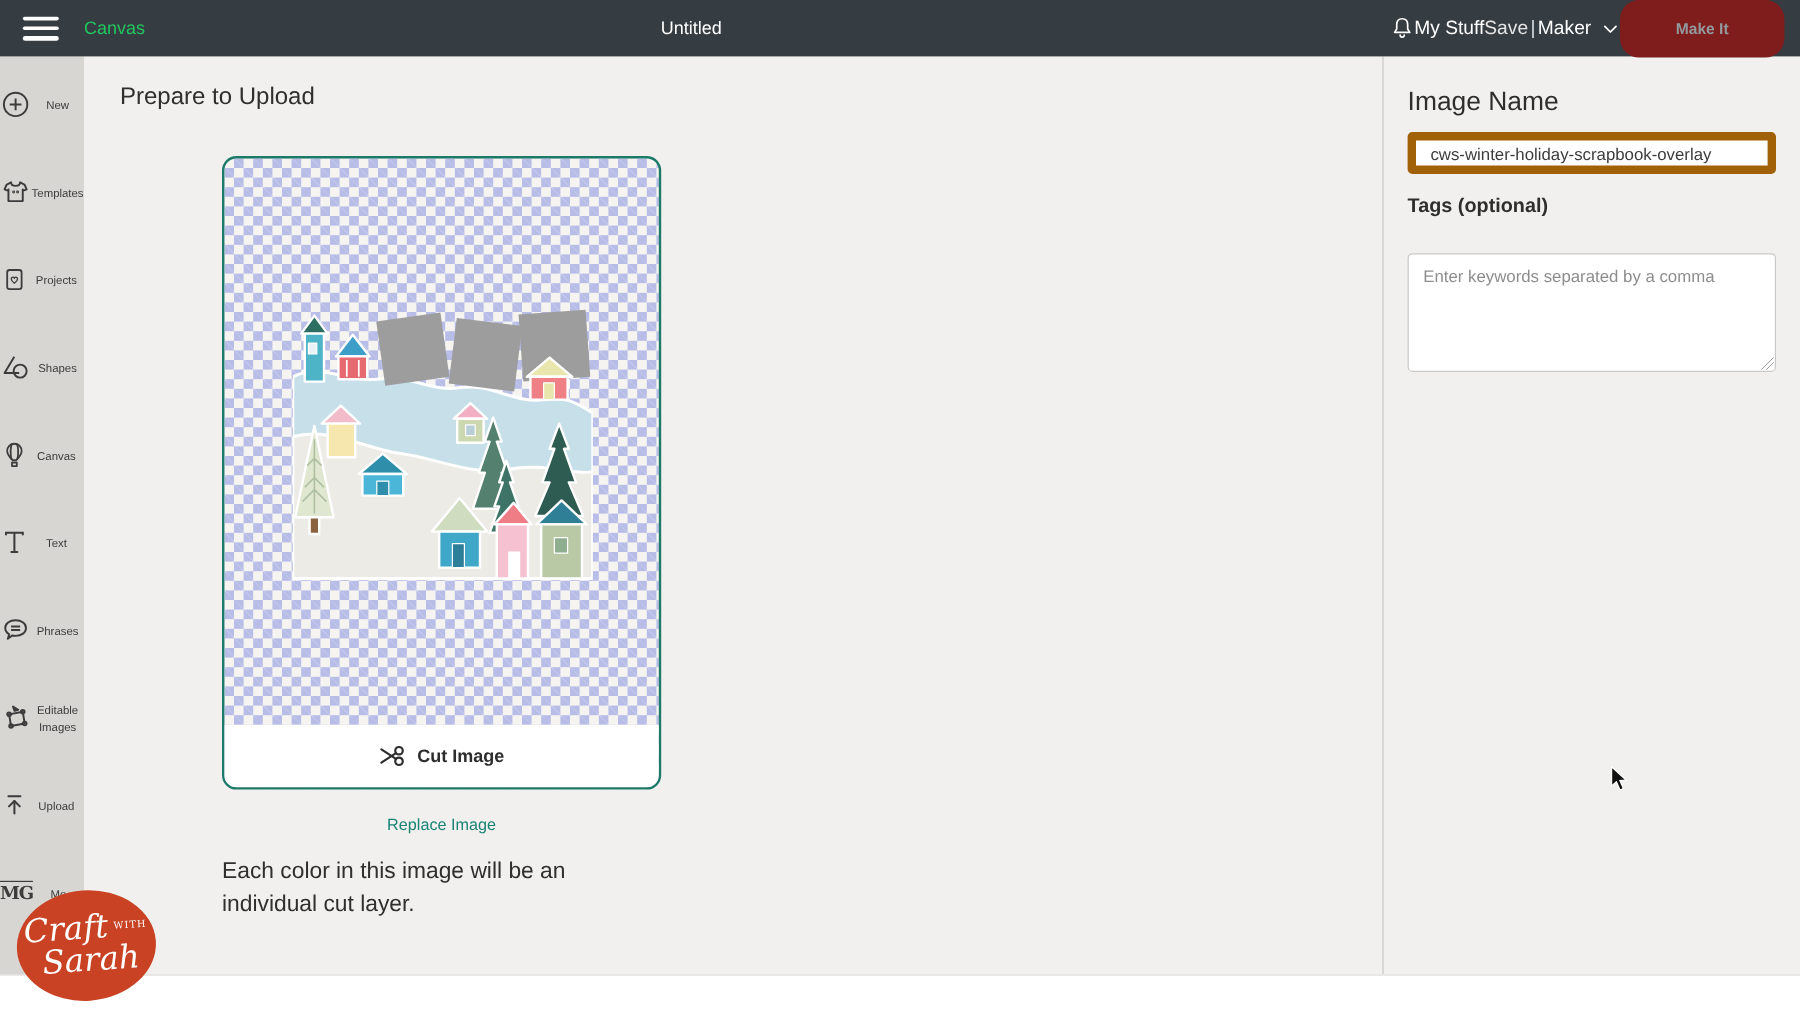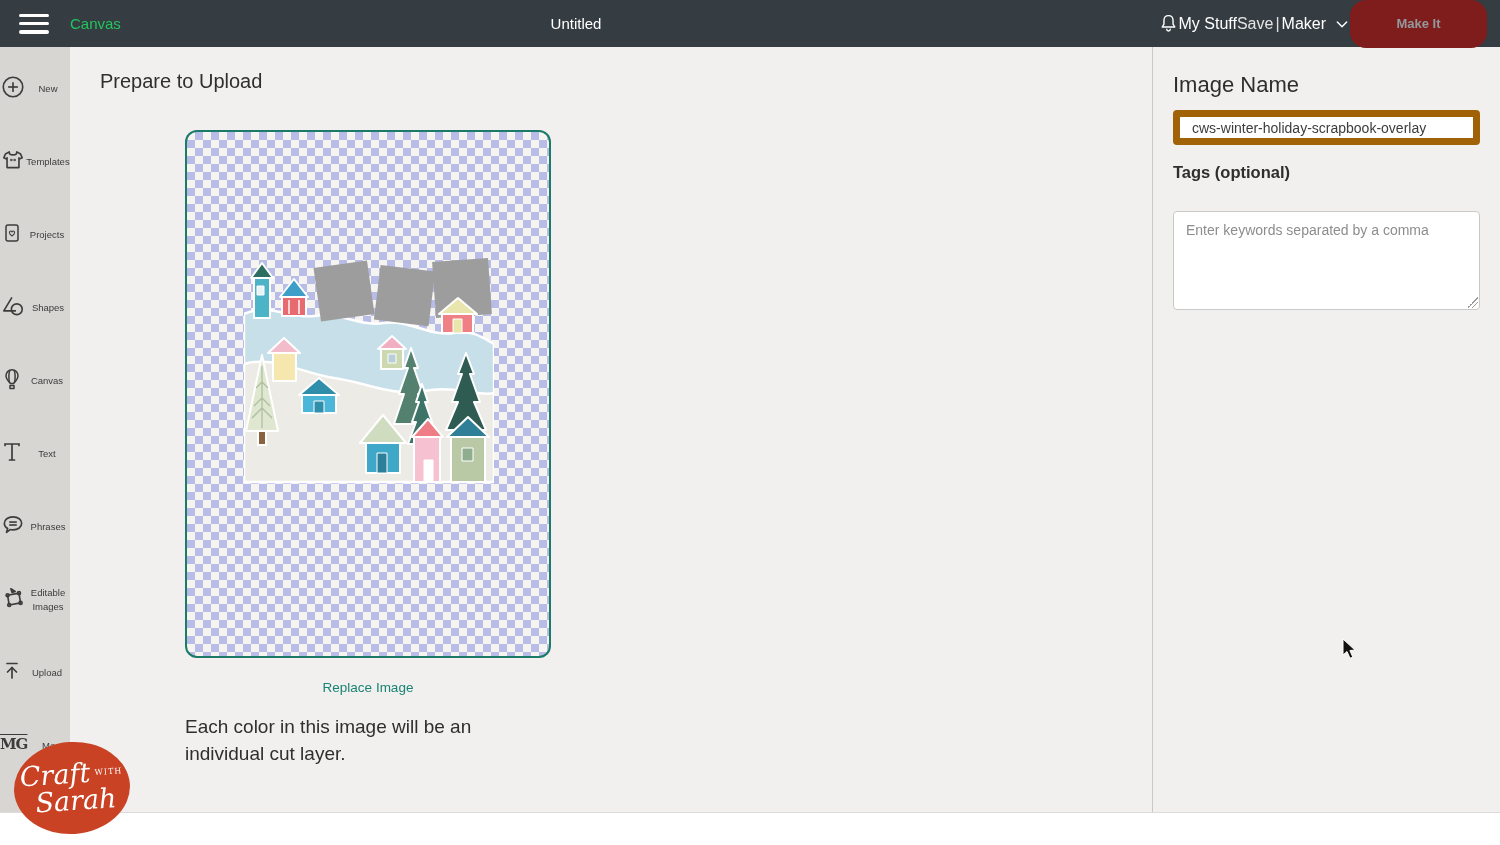--- a/index.html
+++ b/index.html
@@ -269,20 +269,29 @@
       <rect x="170" y="181" width="26" height="45" fill="#f6c2d2"></rect>
       <rect x="180" y="204" width="9" height="22" fill="#ffffff" stroke-width="1"></rect>
     </g>
     <g stroke="#ffffff" stroke-width="2" stroke-linejoin="round">
       <polygon points="203,181 224,161 245,181" fill="#2f7f96"></polygon>
       <rect x="207" y="181" width="34" height="45" fill="#b9c9a6"></rect>
       <rect x="218" y="192" width="11" height="13" fill="#8fae8f" stroke-width="1"></rect>
     </g>
   </svg>
 
+  <div class="card-footer">
+    <svg width="22" height="22" viewBox="0 0 24 24" fill="none" stroke="#2d2d2d" stroke-width="2" stroke-linecap="round">
+      <line x1="2" y1="6" x2="15.2" y2="14.6"></line>
+      <line x1="2" y1="18" x2="15.2" y2="9.4"></line>
+      <circle cx="18" cy="7.2" r="3.4"></circle>
+      <circle cx="18" cy="16.8" r="3.4"></circle>
+    </svg>
+    <span class="cut-label">Cut Image</span>
+  </div>
 </div>
 
 <div class="replace-link">Replace Image</div>
 <p class="desc-text">Each color in this image will be an individual cut layer.</p>
 
 <h2 class="panel-title">Image Name</h2>
 <input class="name-input" type="text" value="cws-winter-holiday-scrapbook-overlay" style="">
 <h3 class="tags-label">Tags (optional)</h3>
 <textarea class="tags-area" placeholder="Enter keywords separated by a comma" style=""></textarea>
 <div class="resize-grip"></div>

